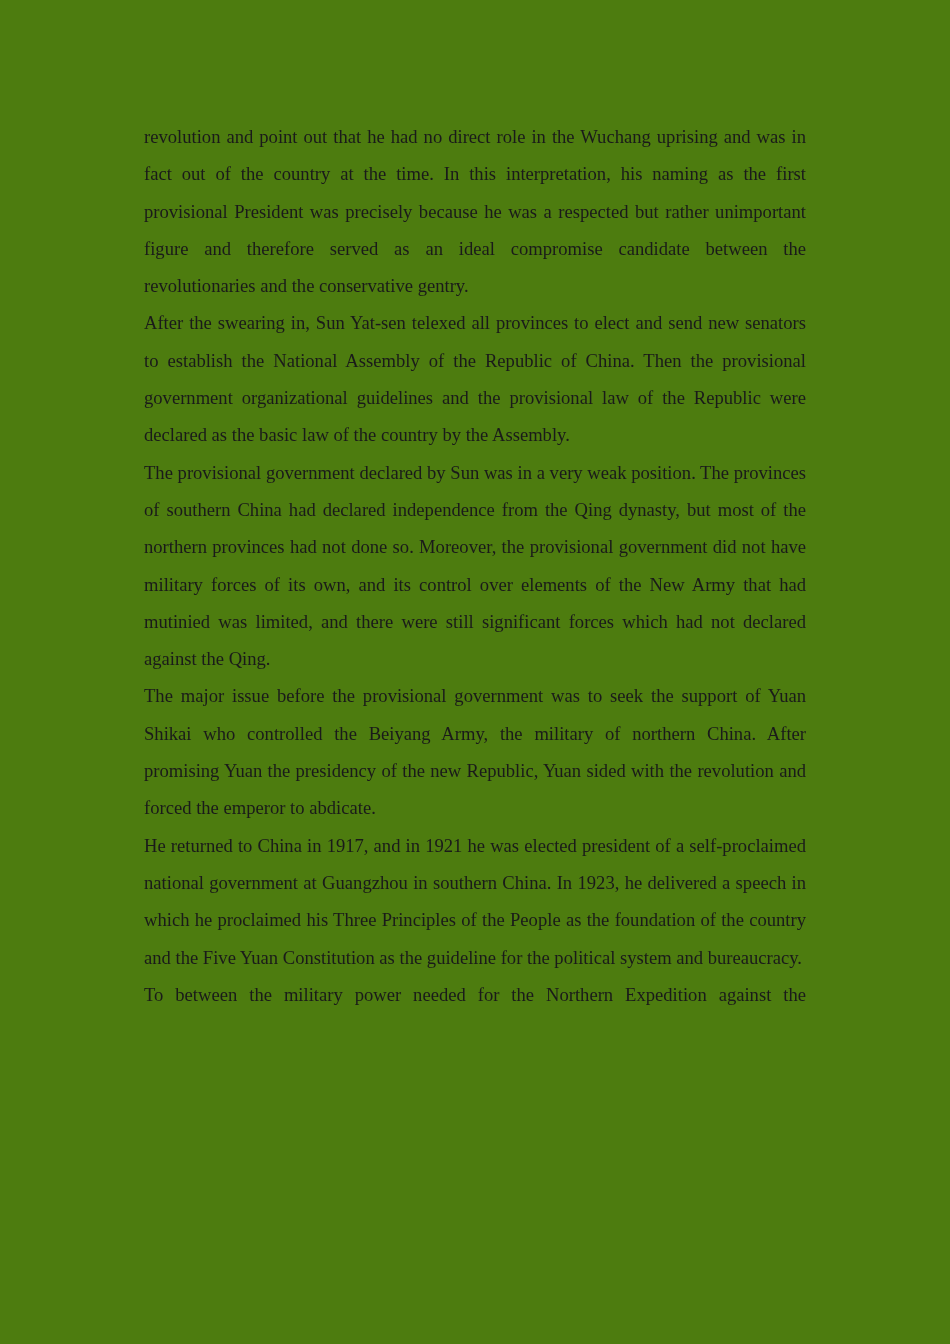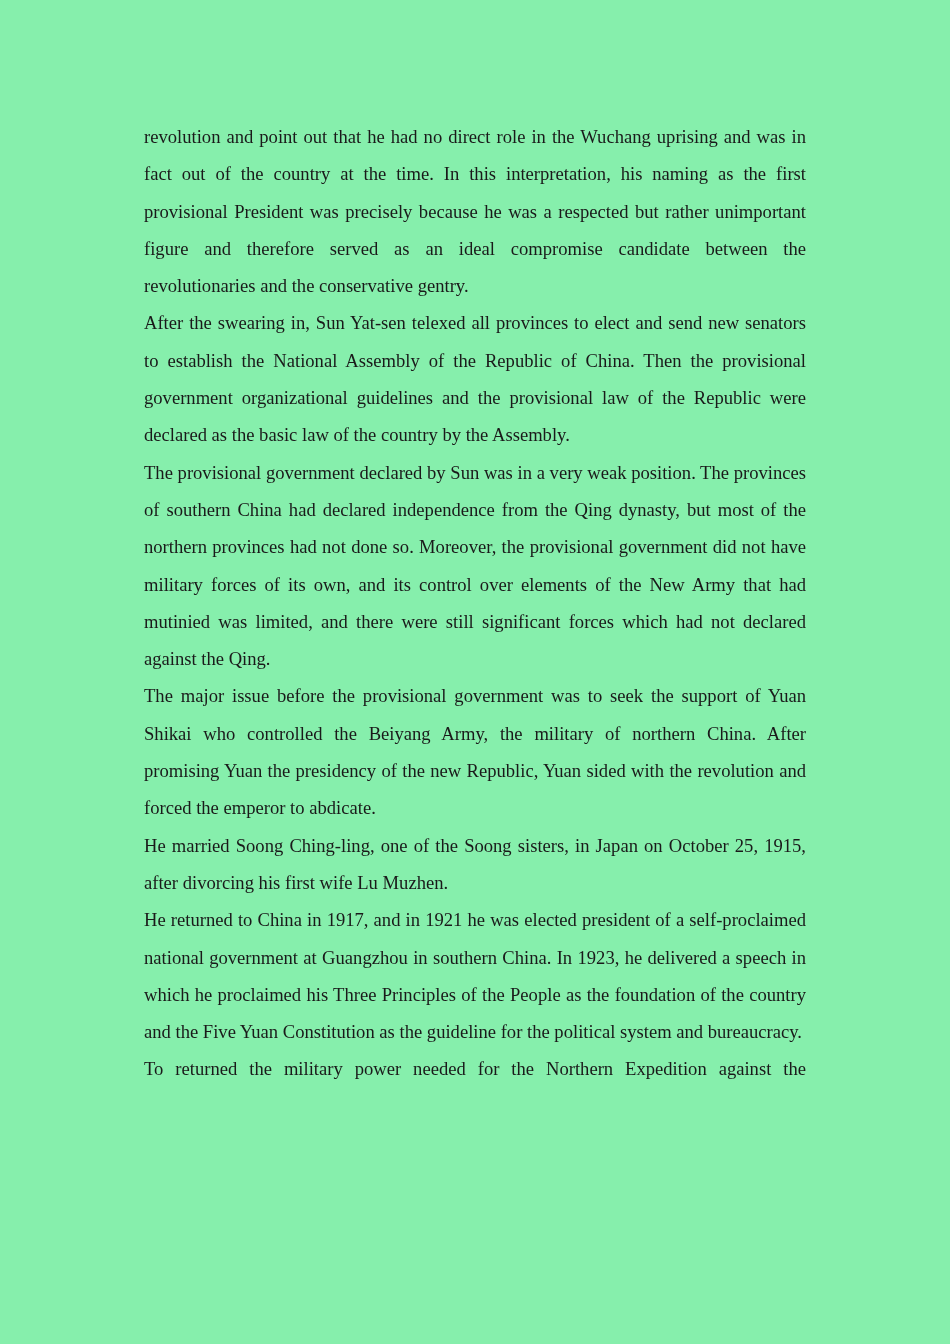--- a/index.html
+++ b/index.html
@@ -12,21 +12,21 @@
       height: 1344px;
       position: relative;
       overflow: hidden;
     }
     .page {
       position: absolute;
       left: 0;
       top: 0;
       width: 950px;
       height: 1344px;
-      background: #86efac;
+      background: #4d7c0f;
     }
     .text-body {
       position: absolute;
       left: 144px;
       top: 118px;
       width: 662px;
       font-family: "Liberation Serif", "DejaVu Serif", serif;
       font-size: 18.6px;
       line-height: 37.3px;
       color: #1a1a1a;
@@ -43,17 +43,16 @@
   </style>
 </head>
 <body>
 
 <div class="page">
   <div class="text-body">
     <p class="para">revolution and point out that he had no direct role in the Wuchang uprising and was in fact out of the country at the time. In this interpretation, his naming as the first provisional President was precisely because he was a respected but rather unimportant figure and therefore served as an ideal compromise candidate between the revolutionaries and the conservative gentry.</p>
     <p class="para">After the swearing in, Sun Yat-sen telexed all provinces to elect and send new senators to establish the National Assembly of the Republic of China. Then the provisional government organizational guidelines and the provisional law of the Republic were declared as the basic law of the country by the Assembly.</p>
     <p class="para">The provisional government declared by Sun was in a very weak position. The provinces of southern China had declared independence from the Qing dynasty, but most of the northern provinces had not done so. Moreover, the provisional government did not have military forces of its own, and its control over elements of the New Army that had mutinied was limited, and there were still significant forces which had not declared against the Qing.</p>
     <p class="para">The major issue before the provisional government was to seek the support of Yuan Shikai who controlled the Beiyang Army, the military of northern China. After promising Yuan the presidency of the new Republic, Yuan sided with the revolution and forced the emperor to abdicate.</p>
-    <p class="para">He married Soong Ching-ling, one of the Soong sisters, in Japan on October 25, 1915, after divorcing his first wife Lu Muzhen.</p>
     <p class="para">He returned to China in 1917, and in 1921 he was elected president of a self-proclaimed national government at Guangzhou in southern China. In 1923, he delivered a speech in which he proclaimed his Three Principles of the People as the foundation of the country and the Five Yuan Constitution as the guideline for the political system and bureaucracy.</p>
-    <p class="para last-cut">To returned the military power needed for the Northern Expedition against the</p>
+    <p class="para last-cut">To between the military power needed for the Northern Expedition against the</p>
   </div>
 </div>
 
 </body></html>

